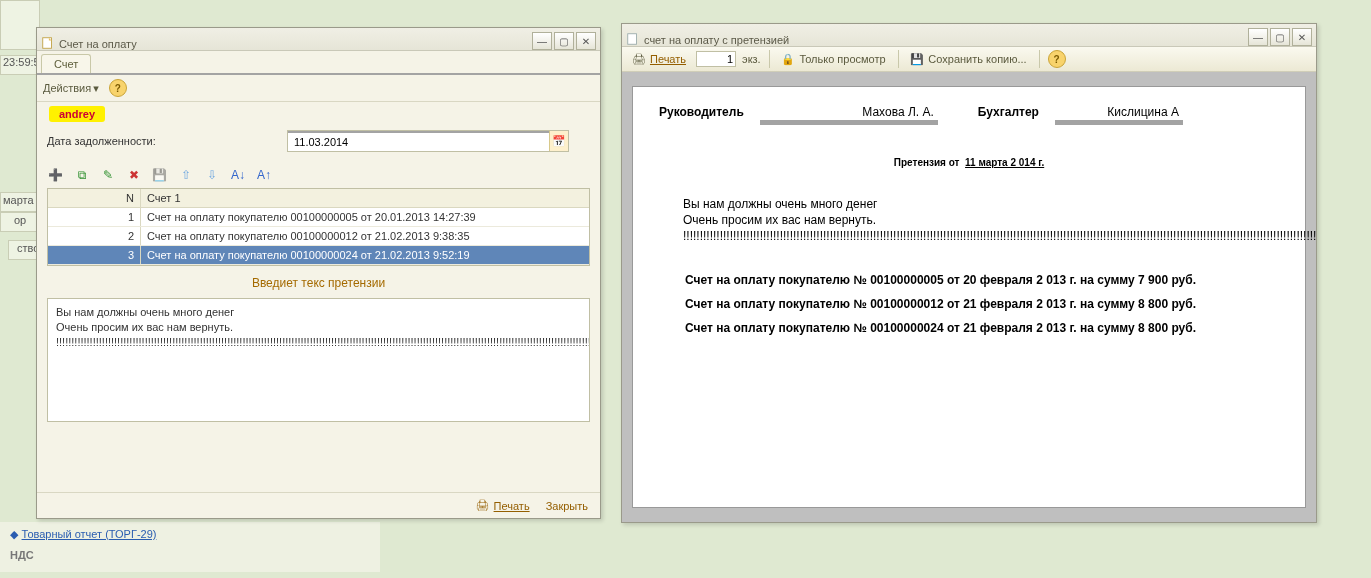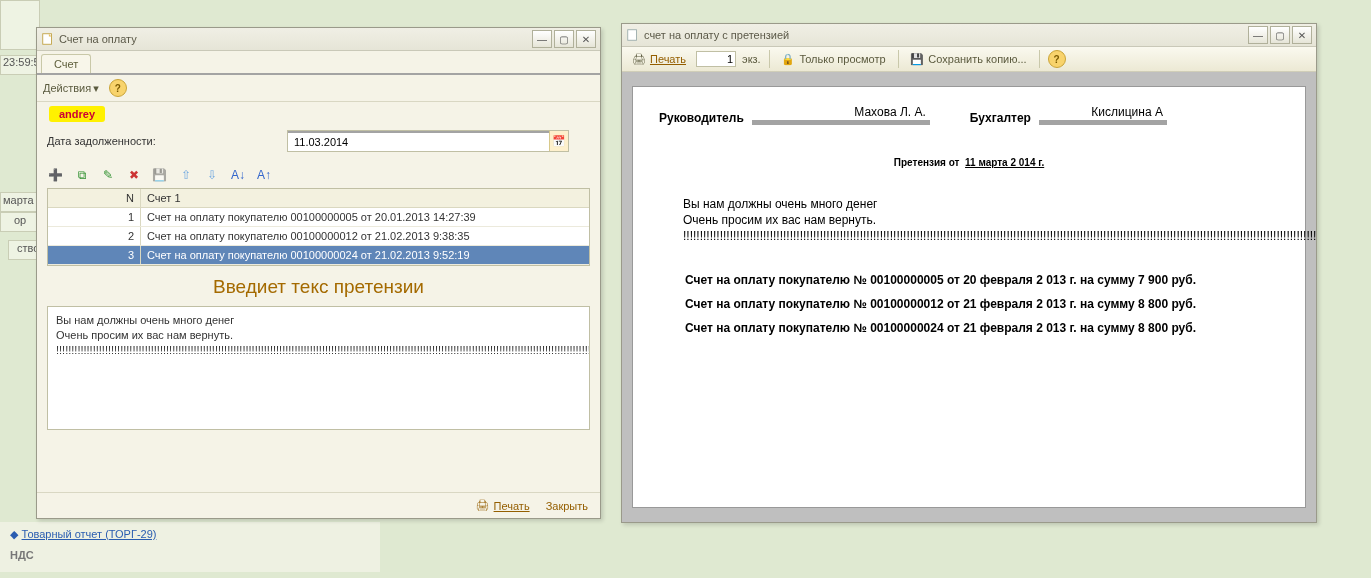--- a/index.html
+++ b/index.html
@@ -20,21 +20,21 @@
     background: #f5f3e7;
     border: 1px solid #9a9a8a;
     box-shadow: 2px 2px 4px rgba(0,0,0,0.15);
     display: flex;
     flex-direction: column;
   }
   .titlebar {
     background: linear-gradient(#f0efe5,#e6e5d7);
     height: 22px;
     display: flex;
-    align-items: center;
+    align-items: flex-end;
     padding: 0 4px;
     border-bottom: 1px solid #c9c8b8;
     color: #5b5948;
   }
   .titlebar .ticon { width:14px; height:14px; margin-right:4px; }
   .ctrls { margin-left:auto; display:flex; gap:2px; }
   .wbtn {
     width: 18px; height: 16px;
     border: 1px solid #b0b09a;
     background: linear-gradient(#fff,#e6e5d7);
@@ -101,21 +101,21 @@
     margin:0 10px; border:1px solid #c0bfa4; background:#fff;
   }
   .grid-header { display:flex; background:#f3f1df; border-bottom:1px solid #dad8c0; }
   .grid-header div, .grid-row div { padding:3px 6px; }
   .col-n { width:80px; text-align:right; border-right:1px solid #dad8c0; }
   .col-c { flex:1; }
   .grid-row { display:flex; border-bottom:1px solid #eceadc; cursor:pointer; }
   .grid-row.sel { background:#5f86b8; color:#fff; }
 
   .section-title {
-    text-align:center; color:#a46a00; font-size:19px; padding:10px 0 8px;
+    text-align:center; color:#a46a00; font-size:12px; padding:10px 0 8px;
   }
   .textarea {
     margin:0 10px 10px; border:1px solid #c0bfa4; background:#fff;
     padding:6px 8px; height:110px; overflow:hidden;
     font-size:11px; color:#333; line-height:1.35;
     word-break:break-all;
   }
 
   .footer1 {
     margin-top:auto;
@@ -137,21 +137,21 @@
   .toolbar2 .tb-btn { display:flex;align-items:center;gap:4px;padding:2px 4px; cursor:pointer;}
   .toolbar2 input.copies{ width:34px;text-align:right;border:1px solid #c0bfa4;padding:1px 2px;font-size:11px;}
   .doc-canvas {
     flex:1 1 auto; background:#bfbfbf; padding:14px 10px; overflow:hidden;
   }
   .page {
     background:#fff; border:1px solid #999; height:100%;
     padding:18px 26px; box-sizing:border-box; font-size:12px; color:#000;
   }
   .sigrow { display:flex; gap:40px; margin-bottom:32px; }
-  .sig { display:flex; align-items:flex-end; gap:8px; }
+  .sig { display:flex; gap:16px; }
   .sig .role { font-weight:bold; }
   .sig .line { border-bottom:5px solid #a3a3a3; min-width:170px; text-align:right; padding:0 4px 1px; }
   .claim-title { text-align:center; font-weight:bold; font-size:10px; margin-bottom:28px; }
   .claim-title .date { text-decoration:underline; }
   .claim-text { margin-left:24px; margin-bottom:28px; line-height:1.35; word-break:break-all;}
   .invoice-line { font-weight:bold; margin:10px 0 10px 26px; }
 
   
   .bg-frag {
     position:absolute; background:#eef3e3; border:1px solid #c9cdb5;

